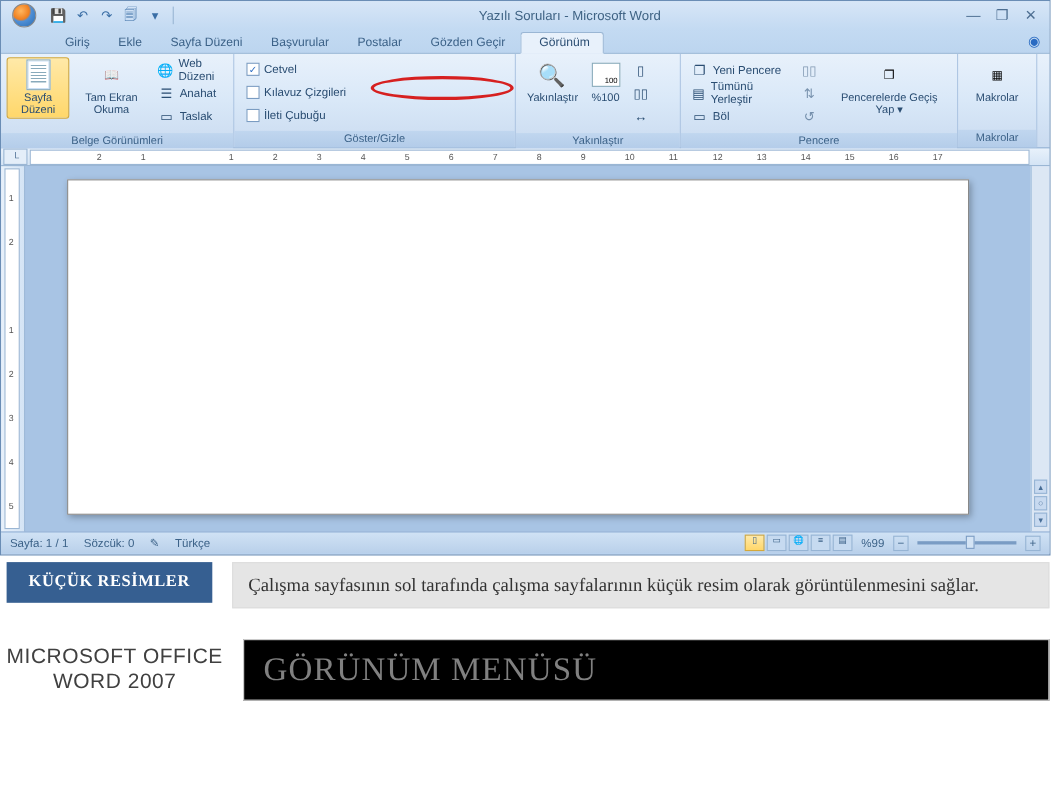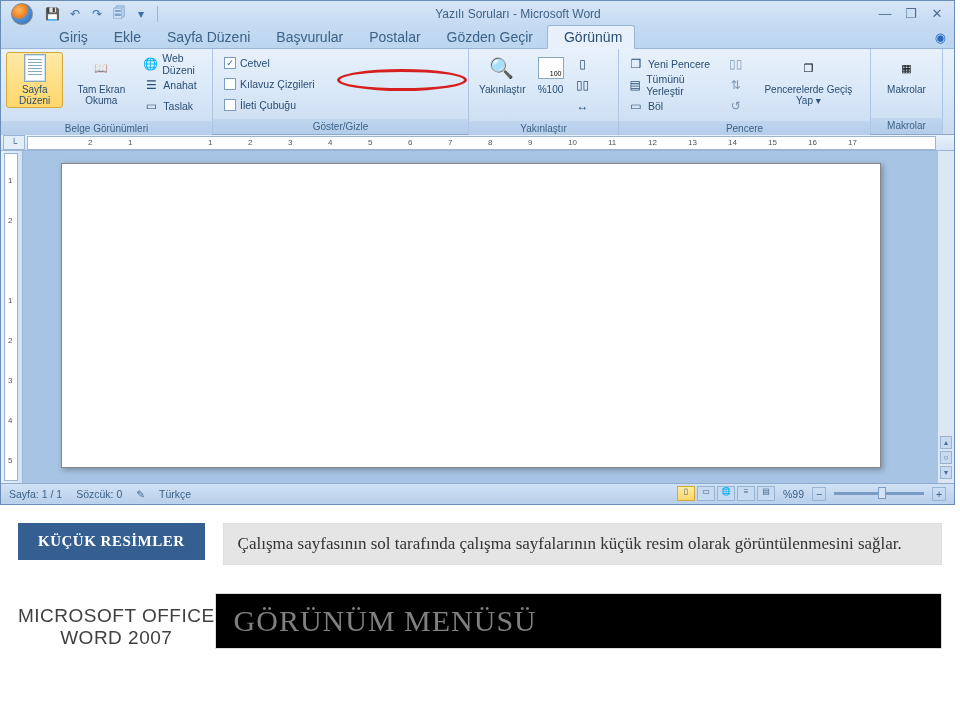--- a/index.html
+++ b/index.html
@@ -11,21 +11,21 @@
   .office-btn { width: 34px; height: 26px; display: flex; align-items: center; justify-content: center; }
   .office-orb { width: 22px; height: 22px; background: radial-gradient(circle at 35% 30%, #ffb65f, #f08020 40%, #4f8fd6 50%, #2b6cb0); border-radius: 50%; border: 1px solid #888; }
   .qat { display: flex; gap: 6px; margin-left: 6px; height: 20px; align-items: center; }
   .qat-icon { width: 16px; height: 16px; display: flex; align-items: center; justify-content: center; font-size: 12px; color: #3a6ea5; cursor: pointer; }
   .qat-divider { width: 1px; height: 16px; background: #9ab6d4; margin: 0 2px; }
   .window-title { flex: 1; text-align: center; color: #3f6384; font-size: 12px; }
   .window-controls { display: flex; gap: 8px; margin-right: 4px; }
   .win-ctrl { width: 18px; height: 16px; color: #4d6e91; font-size: 13px; cursor: pointer; text-align: center; }
   
   .tabs-row { height: 22px; display: flex; align-items: flex-end; padding-left: 46px; gap: 2px; border-bottom: 1px solid #9ab6d4; background: linear-gradient(to bottom, #c3daf2, #bcd5ef); }
-  .tab { padding: 3px 12px; color: #3c6288; cursor: pointer; border-radius: 3px 3px 0 0; font-size: 14px; }
+  .tab { padding: 3px 12px; color: #3c6288; cursor: pointer; border-radius: 3px 3px 0 0; font-size: 11px; }
   .tab.active { background: #e8f1fb; border: 1px solid #9ab6d4; border-bottom: 1px solid #e8f1fb; margin-bottom: -1px; color: #2a4d72; padding-left: 16px; }
   .help-icon { margin-left: auto; margin-right: 8px; color: #2a6bc2; font-size: 13px; cursor: pointer; padding-bottom: 3px; }
   
   .ribbon { height: 86px; background: linear-gradient(to bottom, #e8f1fb, #d9e8f8 50%, #cadbf0); border-bottom: 1px solid #8aa9cc; display: flex; }
   .ribbon-group { border-right: 1px solid #aec6e3; display: flex; flex-direction: column; position: relative; }
   .group-content { flex: 1; display: flex; align-items: flex-start; padding: 3px 5px; }
   .group-label { height: 16px; background: linear-gradient(to bottom, #c0d6ef, #b3cce9); text-align: center; font-size: 10px; color: #3c6288; line-height: 15px; }
   
   .big-btn { display: flex; flex-direction: column; align-items: center; padding: 2px 5px; cursor: pointer; border-radius: 3px; min-width: 40px; }
   .big-btn.active { background: linear-gradient(to bottom, #ffe9a8, #ffd76a); border: 1px solid #d4a83a; padding: 1px 4px; }
@@ -56,25 +56,25 @@
   .scroll-nav-btn { height: 13px; background: #c8daf0; border: 1px solid #96b4d4; font-size: 8px; text-align: center; line-height: 11px; color: #476d96; }
   
   .status-bar { height: 20px; background: linear-gradient(to bottom, #d0e2f5, #b9d0ea); border-top: 1px solid #90add0; display: flex; align-items: center; padding: 0 8px; font-size: 10.5px; color: #3c6288; }
   .status-item { margin-right: 14px; display: flex; align-items: center; gap: 4px; }
   .status-right { margin-left: auto; display: flex; align-items: center; gap: 2px; }
   .view-btn { width: 18px; height: 15px; background: #c6daf0; border: 1px solid #96b4d4; font-size: 8px; text-align: center; }
   .view-btn.active { background: linear-gradient(to bottom, #ffe9a8, #ffd76a); border-color: #d4a83a; }
   .zoom-slider { width: 90px; height: 3px; background: #7a9cc4; position: relative; margin: 0 6px; }
   .zoom-thumb { width: 8px; height: 12px; background: #d4e4f5; border: 1px solid #7a9cc4; position: absolute; top: -5px; left: 44px; }
   
-  .slide-section { padding: 18px; }
+  .slide-section { padding: 6px; }
   .row1 { display: flex; gap: 18px; align-items: flex-start; }
   .badge-box { background: #365f91; color: #fff; font-family: Georgia, serif; font-size: 15px; font-weight: bold; text-align: center; padding: 10px 20px; min-width: 145px; letter-spacing: 0.5px; }
   .desc-box { flex: 1; background: #e5e5e5; padding: 8px 14px; font-family: Georgia, serif; font-size: 17px; color: #333; line-height: 1.4; border: 1px solid #ddd; }
-  .row2 { display: flex; margin-top: 28px; align-items: flex-end; }
+  .row2 { display: flex; gap: 18px; margin-top: 28px; align-items: center; }
   .brand-box { font-family: "Trebuchet MS", sans-serif; font-size: 19px; color: #404040; text-align: center; letter-spacing: 0.5px; min-width: 185px; }
   .title-box { flex: 1; background: #000000; padding: 10px 18px; font-family: Georgia, serif; font-size: 30px; color: #808080; letter-spacing: 1px; border: 1px solid #ddd; }
 
   .doc-icon-page { width:22px; height:28px; background:#fff; border:1px solid #8ab; box-shadow:inset 0 0 0 1px #cce0f5; position:relative; }
   .doc-icon-lines { position:absolute; top:4px; left:3px; right:3px; height:16px; background:repeating-linear-gradient(to bottom, #8ab 0, #8ab 1px, transparent 1px, transparent 3px); }
 </style>
 </head>
 <body>
 
 <div class="word-app">

